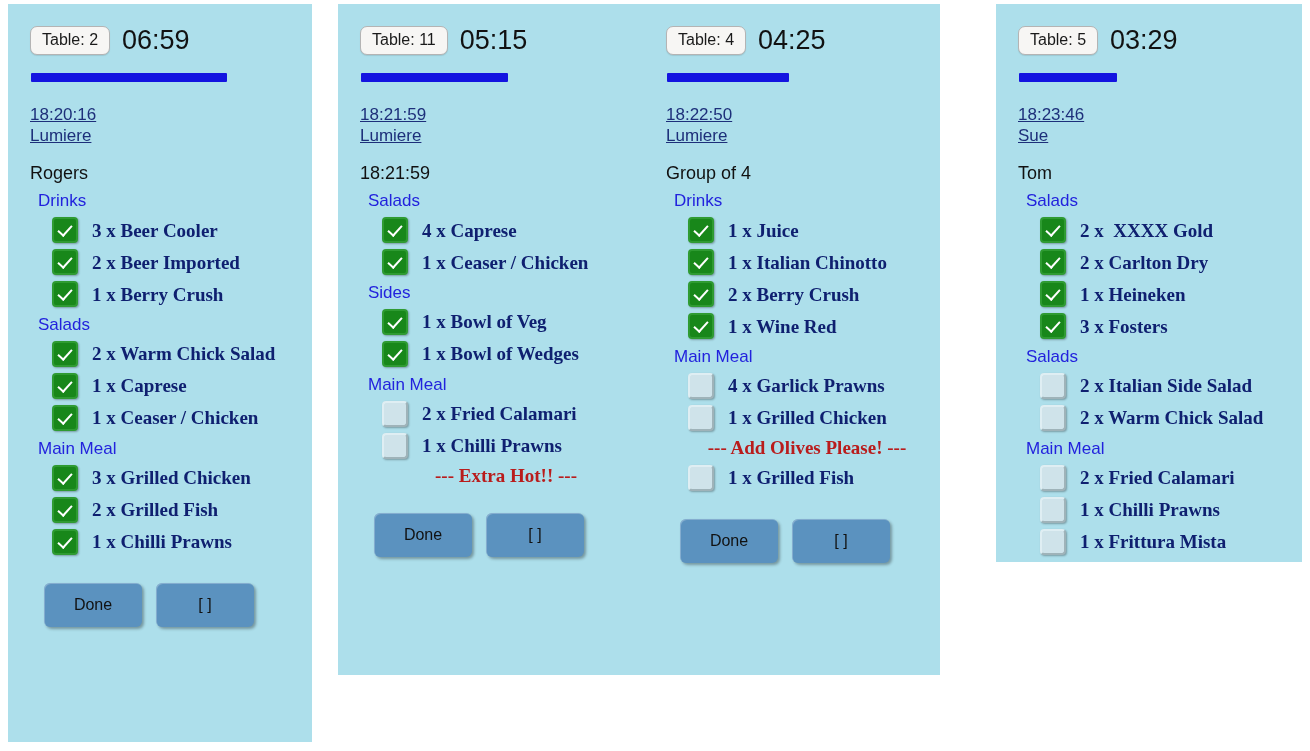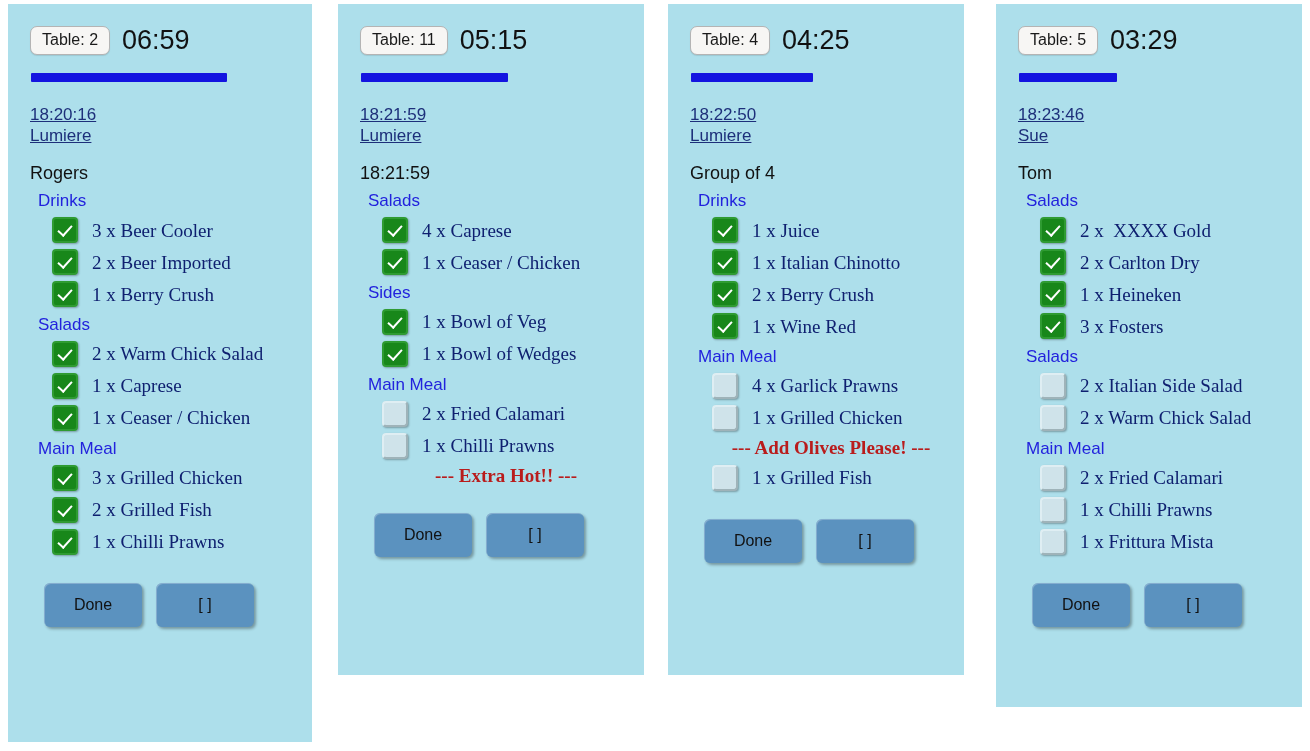--- a/index.html
+++ b/index.html
@@ -132,21 +132,21 @@
     height: 12px;
     border: solid #ffffff;
     border-width: 0 2.4px 2.4px 0;
     transform: rotate(42deg);
   }
 
   .item-label {
     margin-left: 14px;
     color: #0f2070;
     font-family: "Liberation Serif", serif;
-    font-weight: normal;
+    font-weight: bold;
     font-size: 19px;
     white-space: pre;
     line-height: 1;
   }
 
   .note-row {
     margin: 4px 0 4px 0;
     text-align: center;
     padding-left: 30px;
   }
@@ -286,21 +286,21 @@
           <div class="checkbox unchecked"></div>
           <span class="item-label">1 x Chilli Prawns</span>
         </div>
         <div class="note-row"><span class="note-text">--- Extra Hot!! ---</span></div>
       </div>
       <div class="card-footer">
         <button class="action-btn">Done</button>
         <button class="action-btn">[ ]</button>
       </div>
     </div>
-    <div class="order-card" style="left: 668px; width: 296px; height: 671px;">
+    <div class="order-card" style="left: 644px; width: 296px; height: 671px;">
       <div class="card-header">
         <div class="table-chip">Table: 4</div>
         <div class="elapsed">04:25</div>
       </div>
       <div class="progress-wrap">
         <div class="progress-bar" style="width: 122px;"></div>
       </div>
       <div class="meta">
         <div>18:22:50</div>
         <div>Lumiere</div>
@@ -337,21 +337,21 @@
         <div class="item-row">
           <div class="checkbox unchecked"></div>
           <span class="item-label">1 x Grilled Fish</span>
         </div>
       </div>
       <div class="card-footer">
         <button class="action-btn">Done</button>
         <button class="action-btn">[ ]</button>
       </div>
     </div>
-    <div class="order-card" style="left: 996px; width: 306px; height: 703px;">
+    <div class="order-card" style="left: 996px; width: 306px; height: 558px;">
       <div class="card-header">
         <div class="table-chip">Table: 5</div>
         <div class="elapsed">03:29</div>
       </div>
       <div class="progress-wrap">
         <div class="progress-bar" style="width: 98px;"></div>
       </div>
       <div class="meta">
         <div>18:23:46</div>
         <div>Sue</div>

